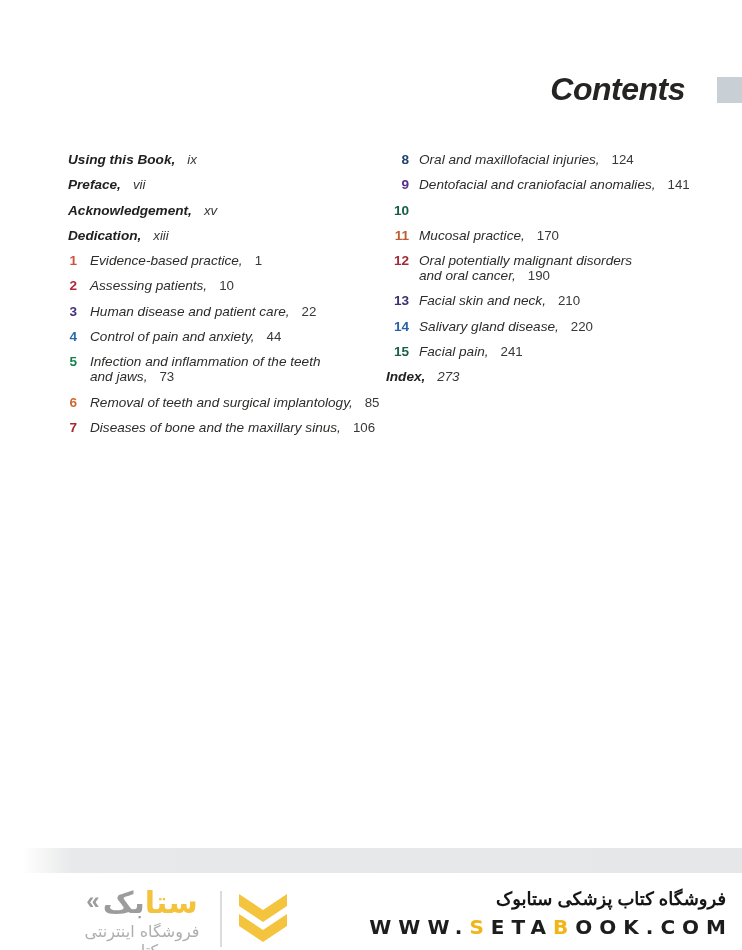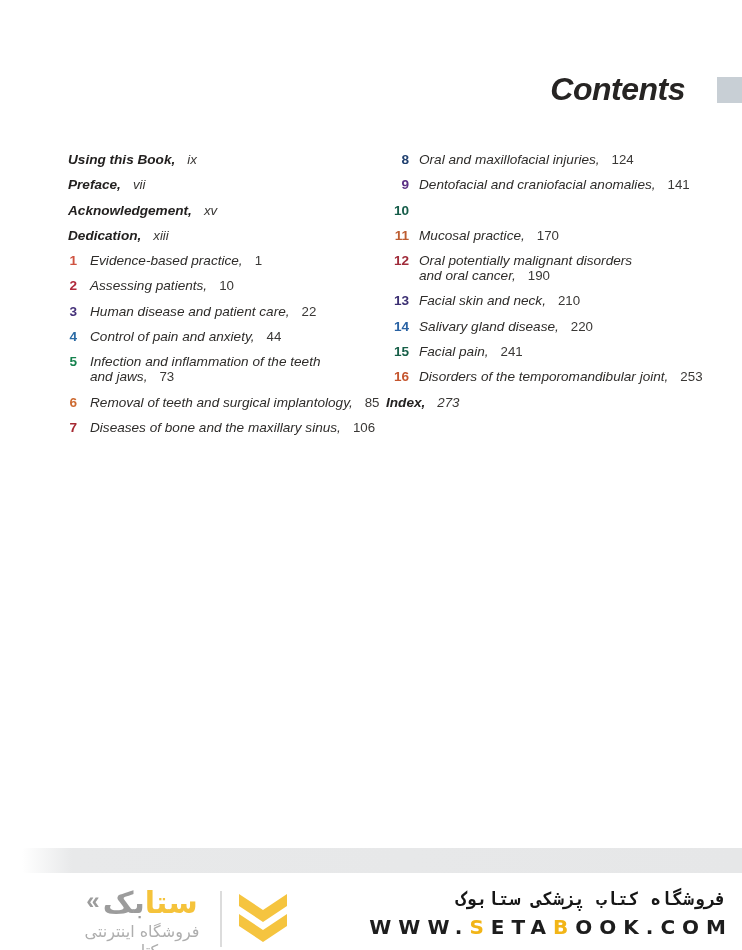--- a/index.html
+++ b/index.html
@@ -76,21 +76,21 @@
     position:absolute; left:220px; top:891px; width:2px; height:56px;
     background:#dcdcdc;
   }
   .emblem { position:absolute; left:238px; top:894px; }
 
   .footer-right {
     position:absolute; right:16px; top:888px; text-align:right;
   }
   .fr-persian {
     font-size:18px; font-weight:bold; color:#161616; margin-bottom:5px;
-    font-family:Liberation Mono, monospace;
+    font-family:Liberation Sans, sans-serif;
   }
   .fr-url {
     font-size:20px; font-weight:bold; letter-spacing:7px; margin-right:-7px;
     color:#1d1d1d; font-family:"DejaVu Sans", sans-serif; white-space:nowrap;
   }
 </style>
 </head>
 <body>
 
 <div class="page-title">Contents</div>
@@ -203,26 +203,20 @@
   <div class="entry">
     <span class="num" style="color: rgb(42, 99, 164);">14</span>
     <span class="tb">
         <span class="row"><span>Salivary gland disease,</span><span class="pg">220</span></span>
       </span>
   </div>
   <div class="entry">
     <span class="num" style="color: rgb(23, 95, 72);">15</span>
     <span class="tb">
         <span class="row"><span>Facial pain,</span><span class="pg">241</span></span>
-      </span>
-  </div>
-  <div class="entry">
-    <span class="num" style="color: rgb(197, 86, 47);">16</span>
-    <span class="tb">
-        <span class="row"><span>Disorders of the temporomandibular joint,</span><span class="pg">253</span></span>
       </span>
   </div>
 
   <div class="entry fm index-entry">
     <span class="tb">
         <span class="row"><span>Index,</span><span class="pg">273</span></span>
       </span>
   </div>
 </div>
 

